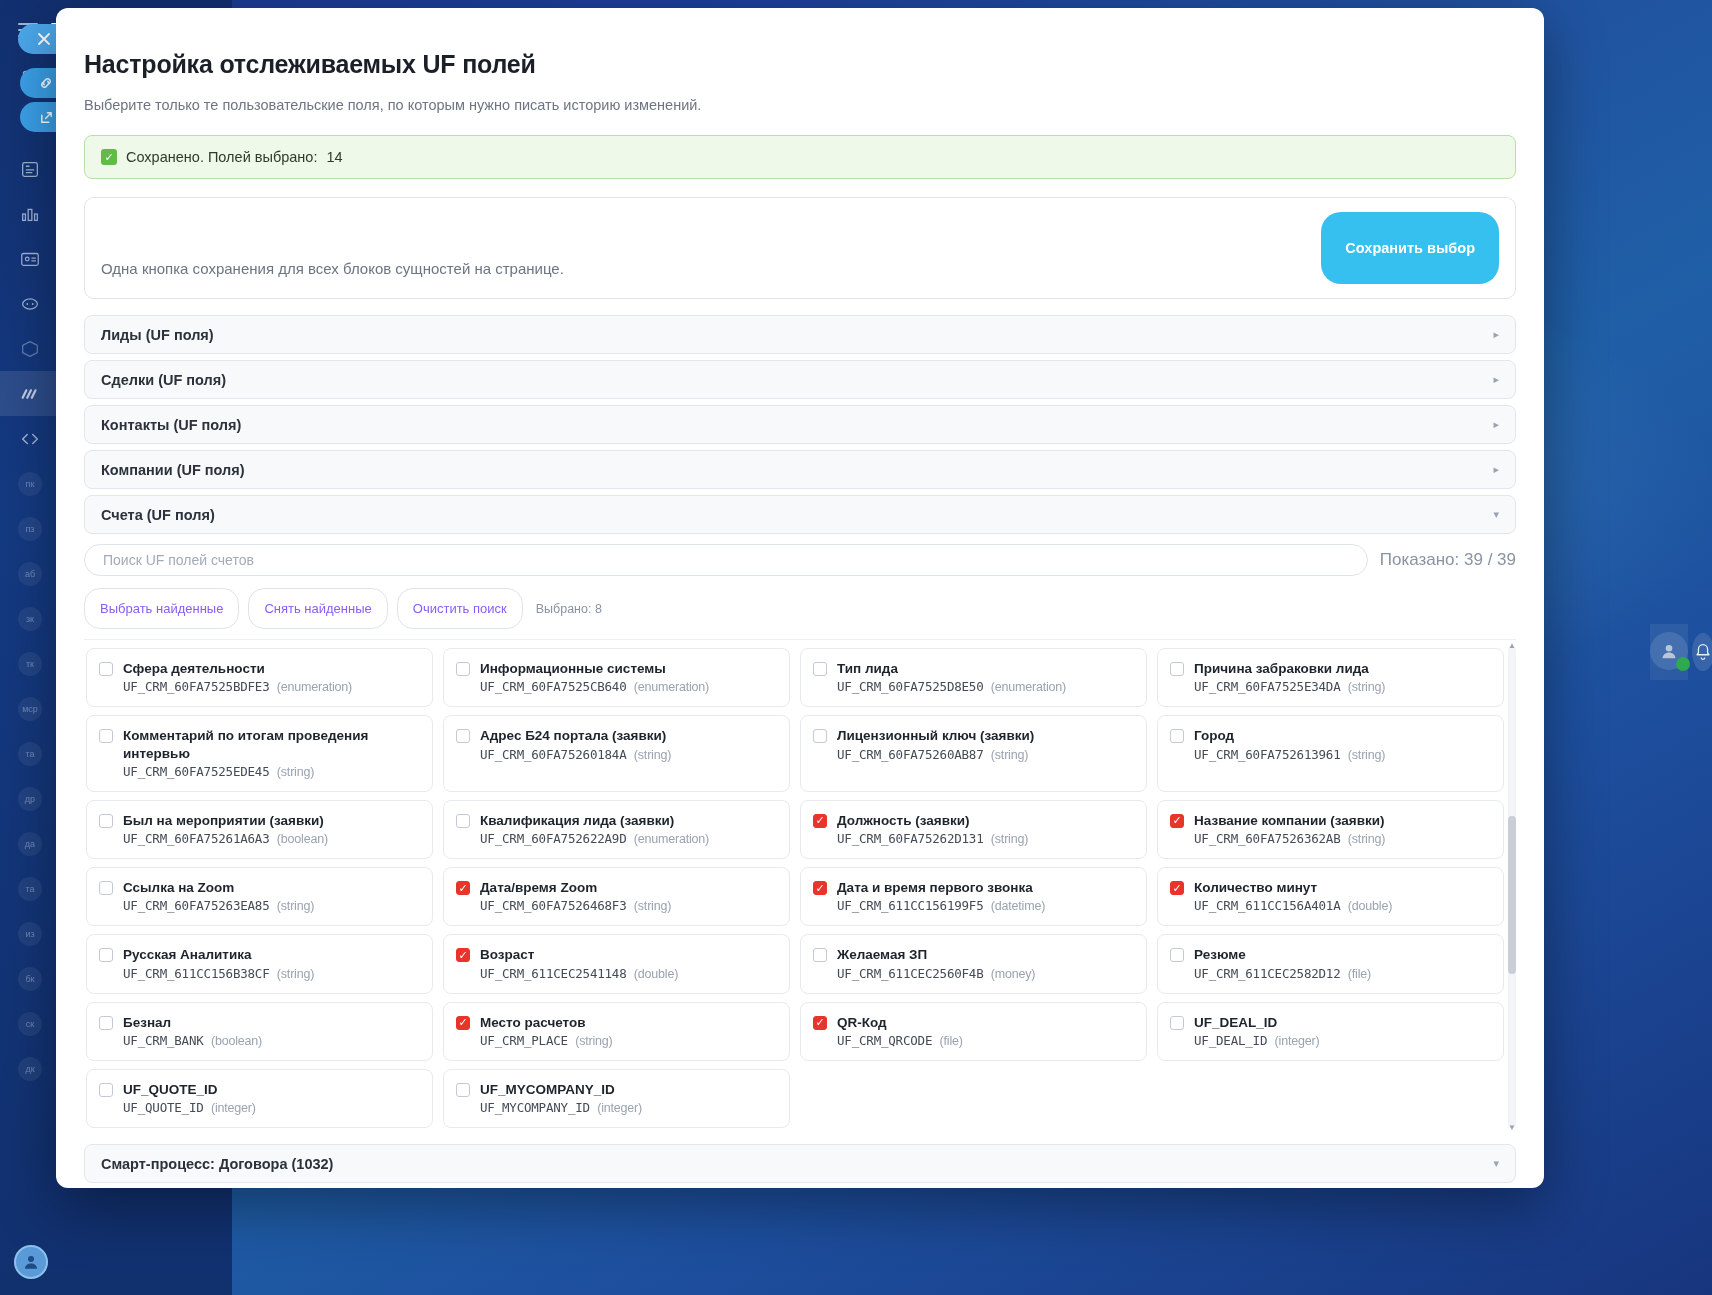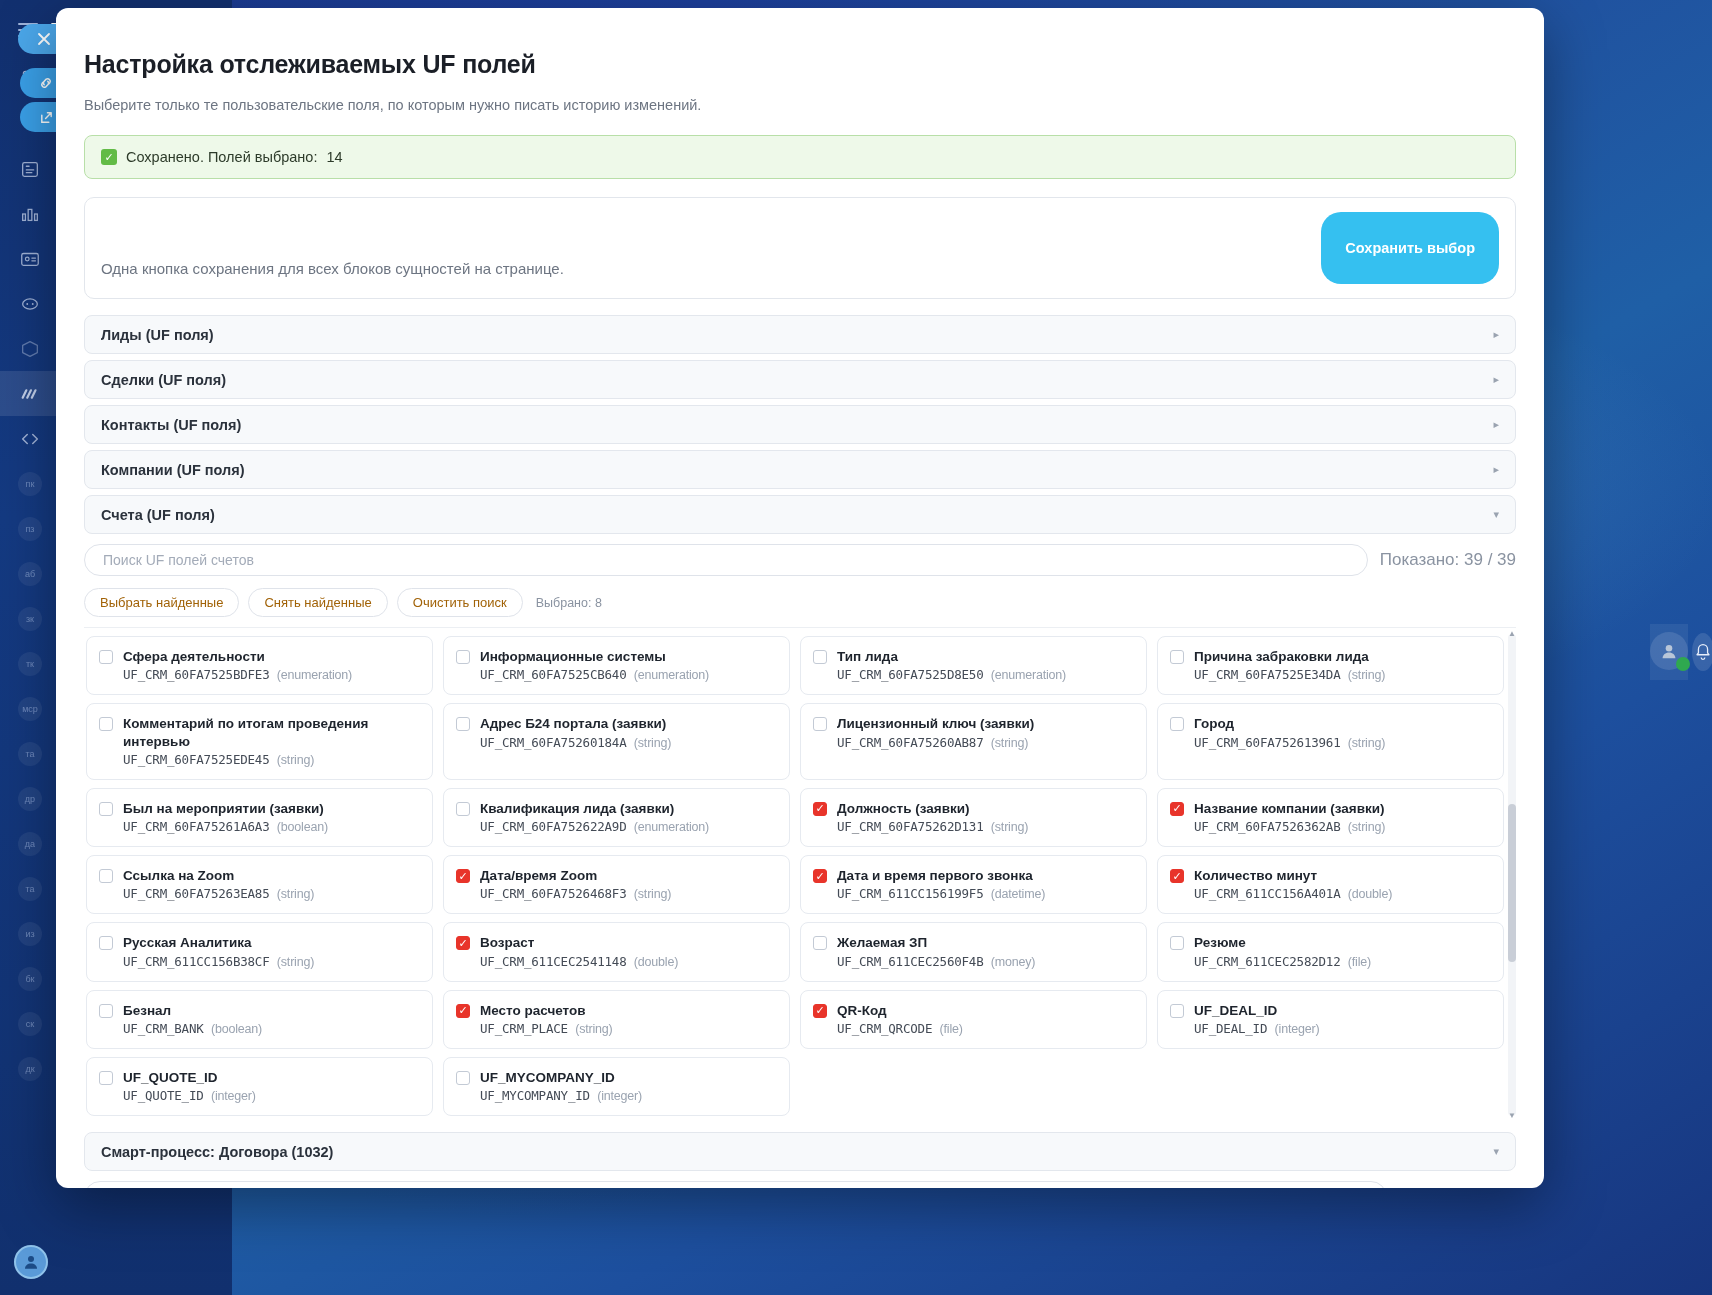--- a/index.html
+++ b/index.html
@@ -163,21 +163,21 @@
     flex: 1 1 auto; height: 32px; border: 1px solid #dfe3ea; border-radius: 18px;
     padding: 0 18px; font-size: 14px; color: #2b323c; outline: none;
     font-family: inherit; background: #fff;
   }
   .search-input::placeholder { color: #a3abb8; }
   .shown-count { font-size: 17px; color: #8a93a1; white-space: nowrap; }
 
   .chip-row { display: flex; align-items: center; gap: 9px; margin: 12px 0 10px 0; }
   .chip {
     border: 1px solid #dfe3ea; background: #fff; border-radius: 16px;
-    padding: 6px 15px; font-size: 13px; color: #a16207; cursor: pointer;
+    padding: 12px 15px; font-size: 13px; color: #8b5cf6; cursor: pointer;
     font-family: inherit;
   }
   .sel-count { font-size: 12.5px; color: #8a93a1; margin-left: 4px; }
 
   
   .grid-wrap {
     position: relative;
     border-top: 1px solid #eceff3;
     padding: 8px 12px 6px 2px;
     max-height: 500px; overflow: hidden;

